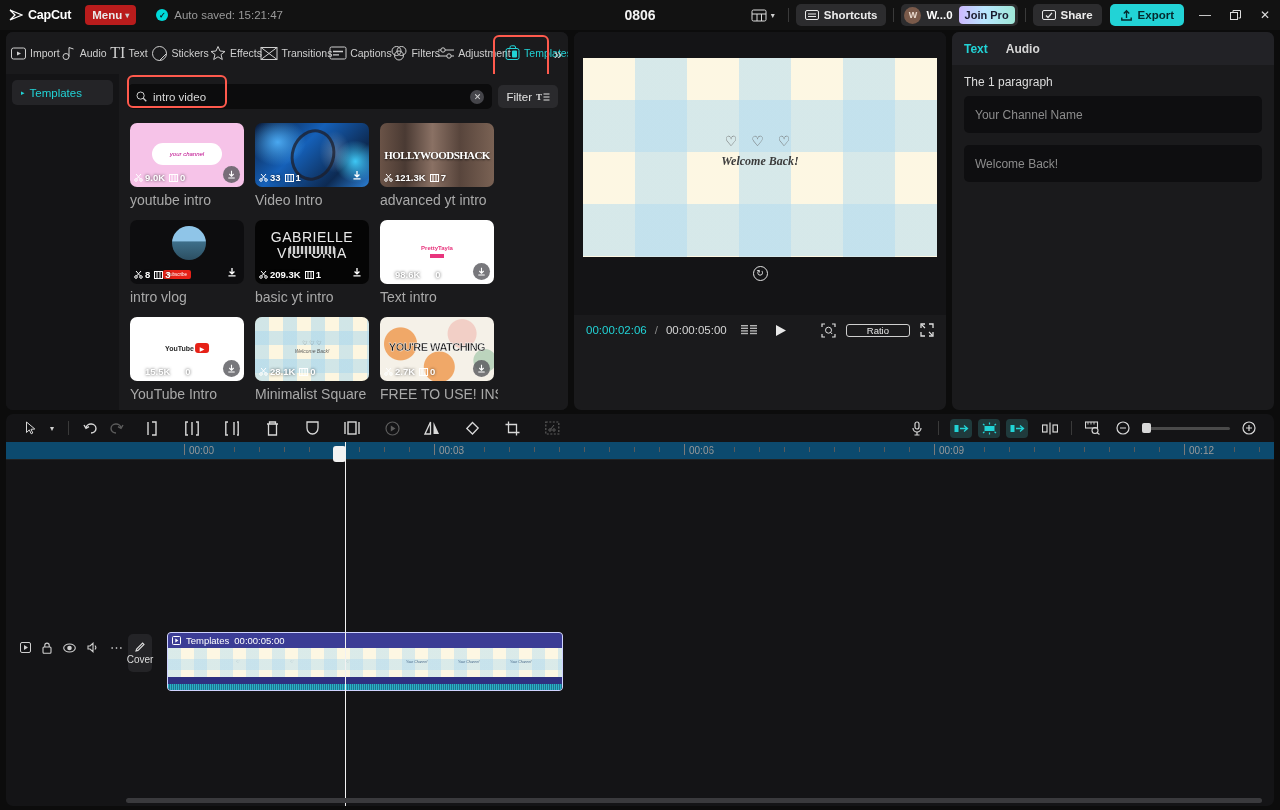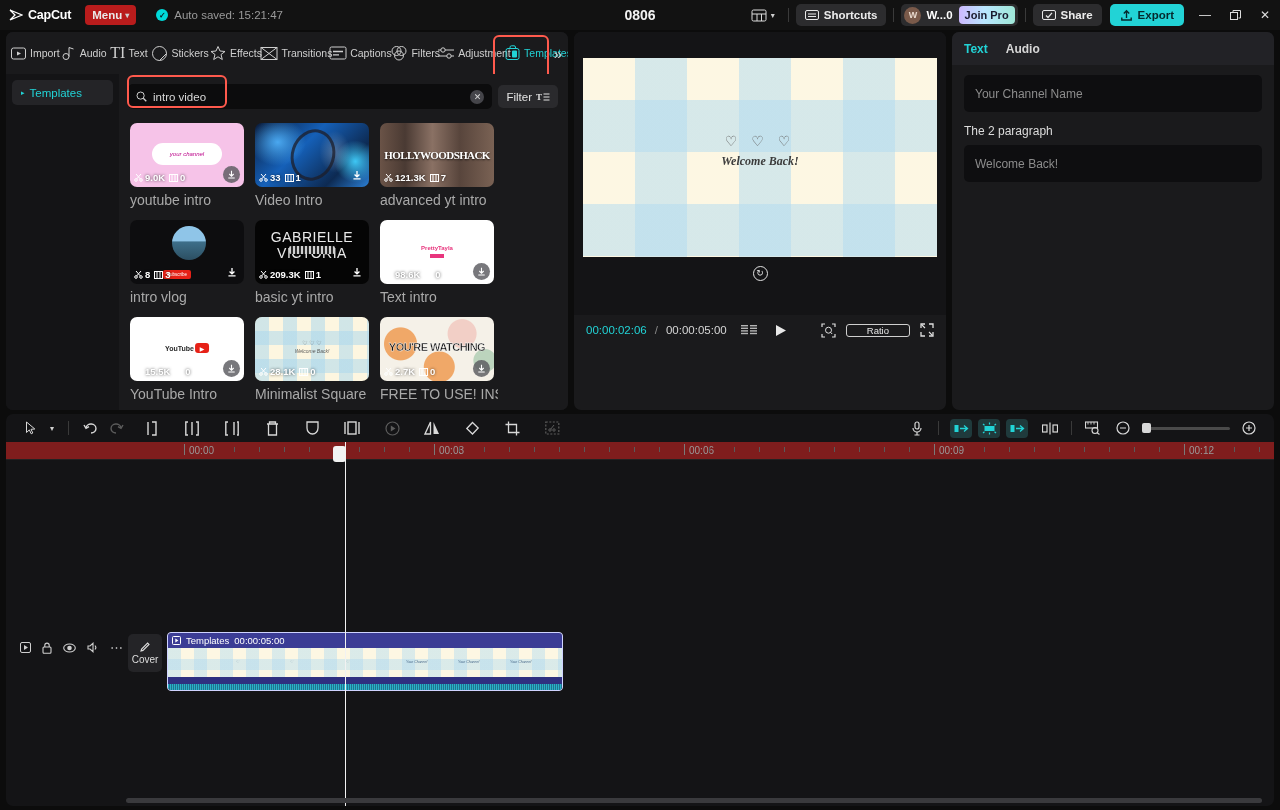--- a/index.html
+++ b/index.html
@@ -343,35 +343,35 @@
   .tl-toolbar { height: 28px; display:flex; align-items:center; padding: 0 12px; gap: 0; }
   .tool { width: 26px; height: 26px; display:flex; align-items:center; justify-content:center;
           color: #d8d8d8; }
   .tool.dim { color: #5c5c5c; }
   .tool.tealbg { background:#1f3a3c; border-radius:4px; width:22px; height:19px; margin:0 3px; }
   .tsep { width:1px; height:14px; background:#3a3a3a; margin: 0 8px; }
   .zoom-track { width: 88px; height: 3px; background: #4a4a4a; border-radius:2px; position: relative; margin: 0 6px; }
   .zoom-knob { position:absolute; left: 0px; top: -3.5px; width: 9px; height: 10px; border-radius: 2px; background: #d8d8d8; }
 
   .ruler {
-    height: 18px; background: #7f1d1d; position: relative;
+    height: 18px; background: #0c4a6e; position: relative;
     border-bottom: 1px solid #222;
   }
   .tick { position: absolute; top: 5px; width: 1px; height: 5px; background: #5a5a5a; }
   .tickmaj { position: absolute; top: 2px; width: 1px; height: 11px; background: #7a7a7a; }
   .ticklbl { position: absolute; top: 3px; font-size: 10px; color: #9a9a9a; }
 
   .tl-body { position: relative; height: 346px; }
   .trackhead {
     position: absolute; left: 0; top: 180px; width: 120px;
     display: flex; align-items: center; gap: 11px; padding-left: 14px;
     color: #cfcfcf; font-size: 11px;
   }
   .cover-btn {
-    position: absolute; left: 122px; top: 174px; width: 34px; height: 38px;
+    position: absolute; left: 122px; top: 174px; width: 24px; height: 38px;
     background: #242427; border-radius: 5px; display:flex; flex-direction:column;
     align-items:center; justify-content:center; gap:1px;
     font-size: 10px; color: #ddd;
   }
   .clip {
     position: absolute; left: 161px; top: 172px; width: 396px; height: 59px;
     border: 1.5px solid #cfd3ff; border-radius: 4px; overflow: hidden;
     background: #e8e6d8;
   }
   .clip-head {
@@ -989,24 +989,24 @@
       </span>
     </div>
   </div>
 
   <div class="rightpanel">
     <div class="rp-tabs">
       <span class="rp-tab active">Text</span>
       <span class="rp-tab">Audio</span>
     </div>
     <div class="rp-body">
+      <div class="field-label">The 1 paragraph</div>
       <div class="field-box">
         <span>Your Channel Name</span>
       </div>
-      <div class="field-label">The 2 paragraph</div>
       <div class="field-box">
         <span>Welcome Back!</span>
       </div>
     </div>
   </div>
 
   <div class="timeline">
 
     <div class="tl-toolbar">
       <div class="tool">

